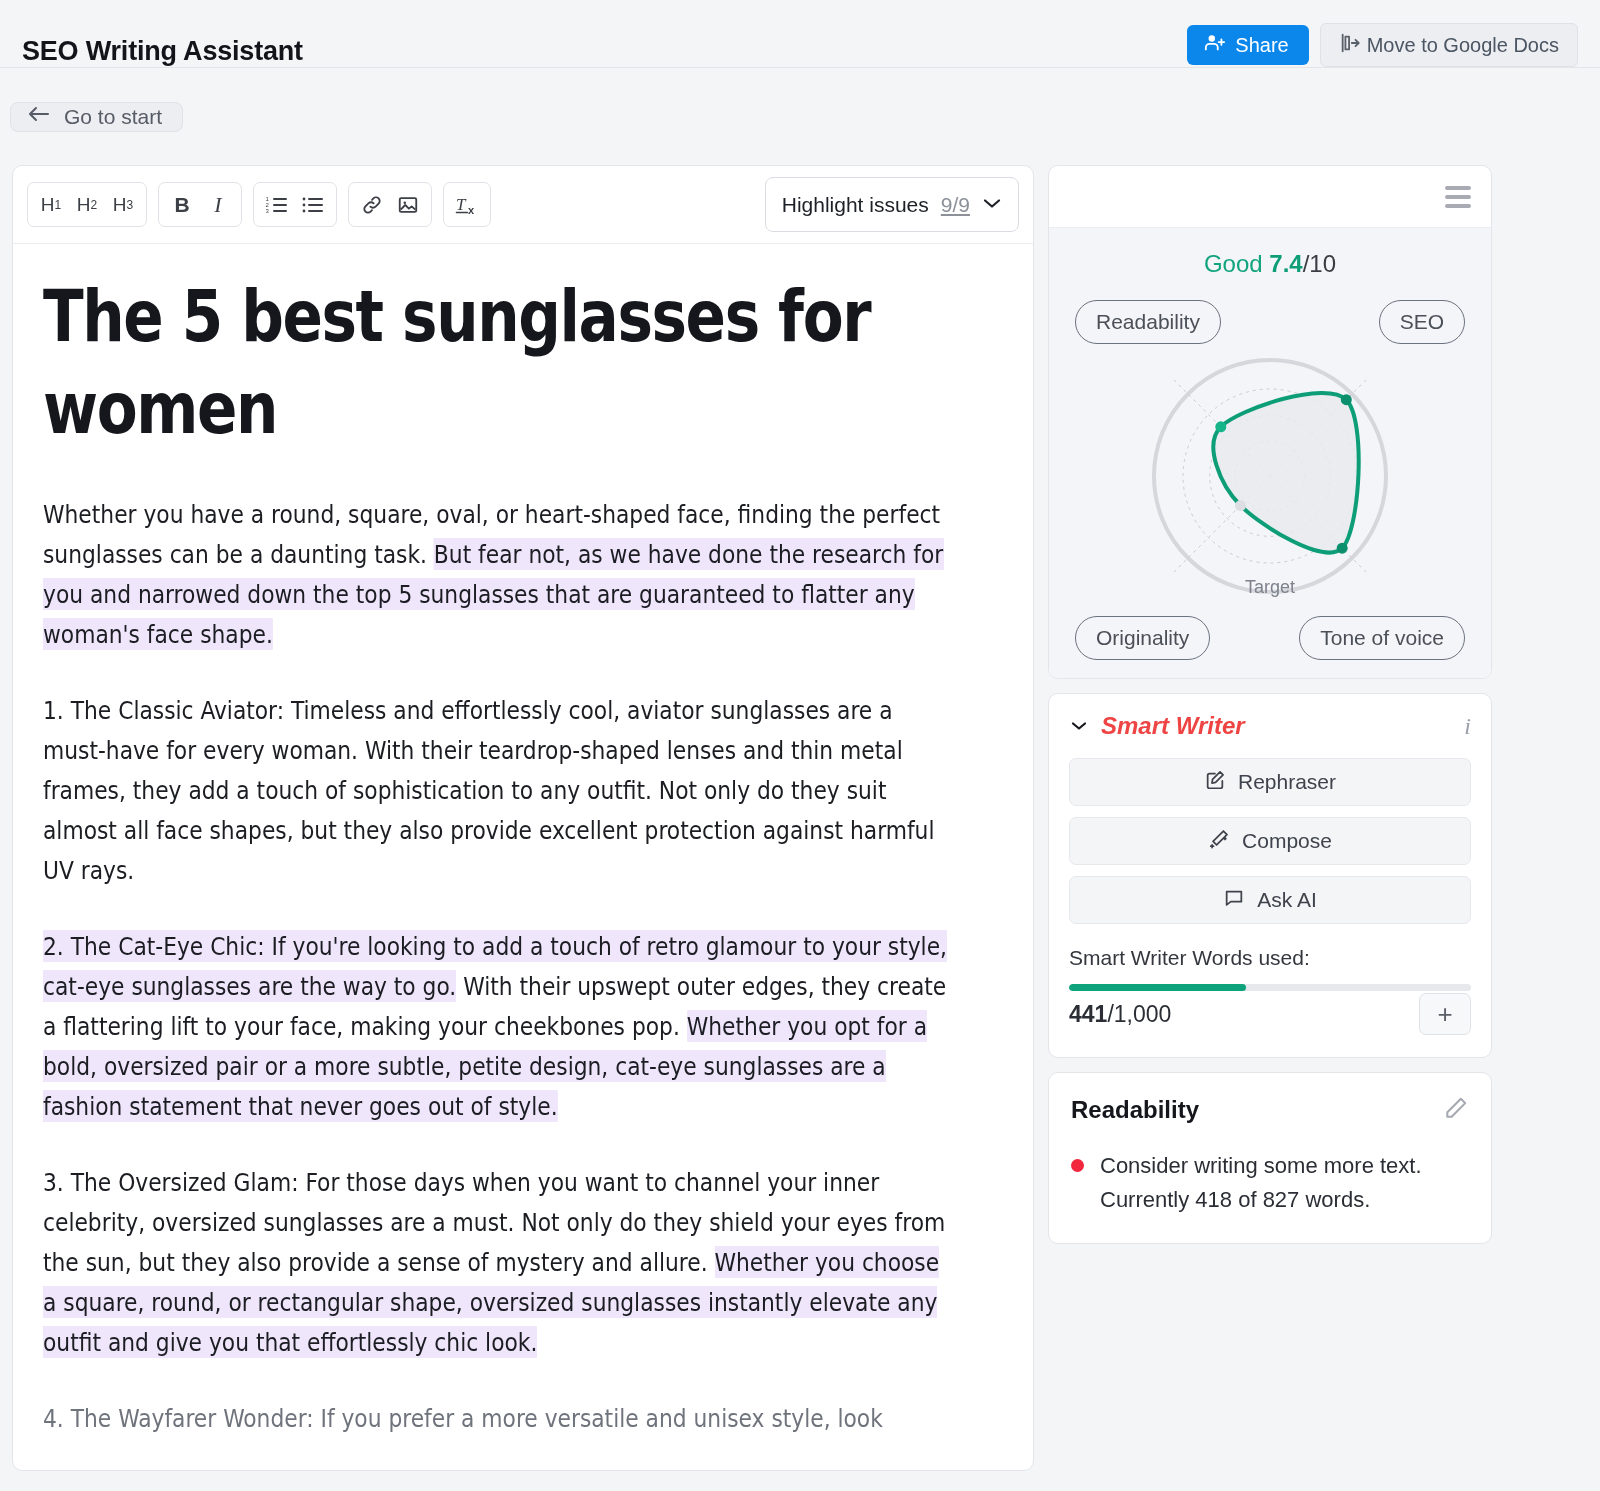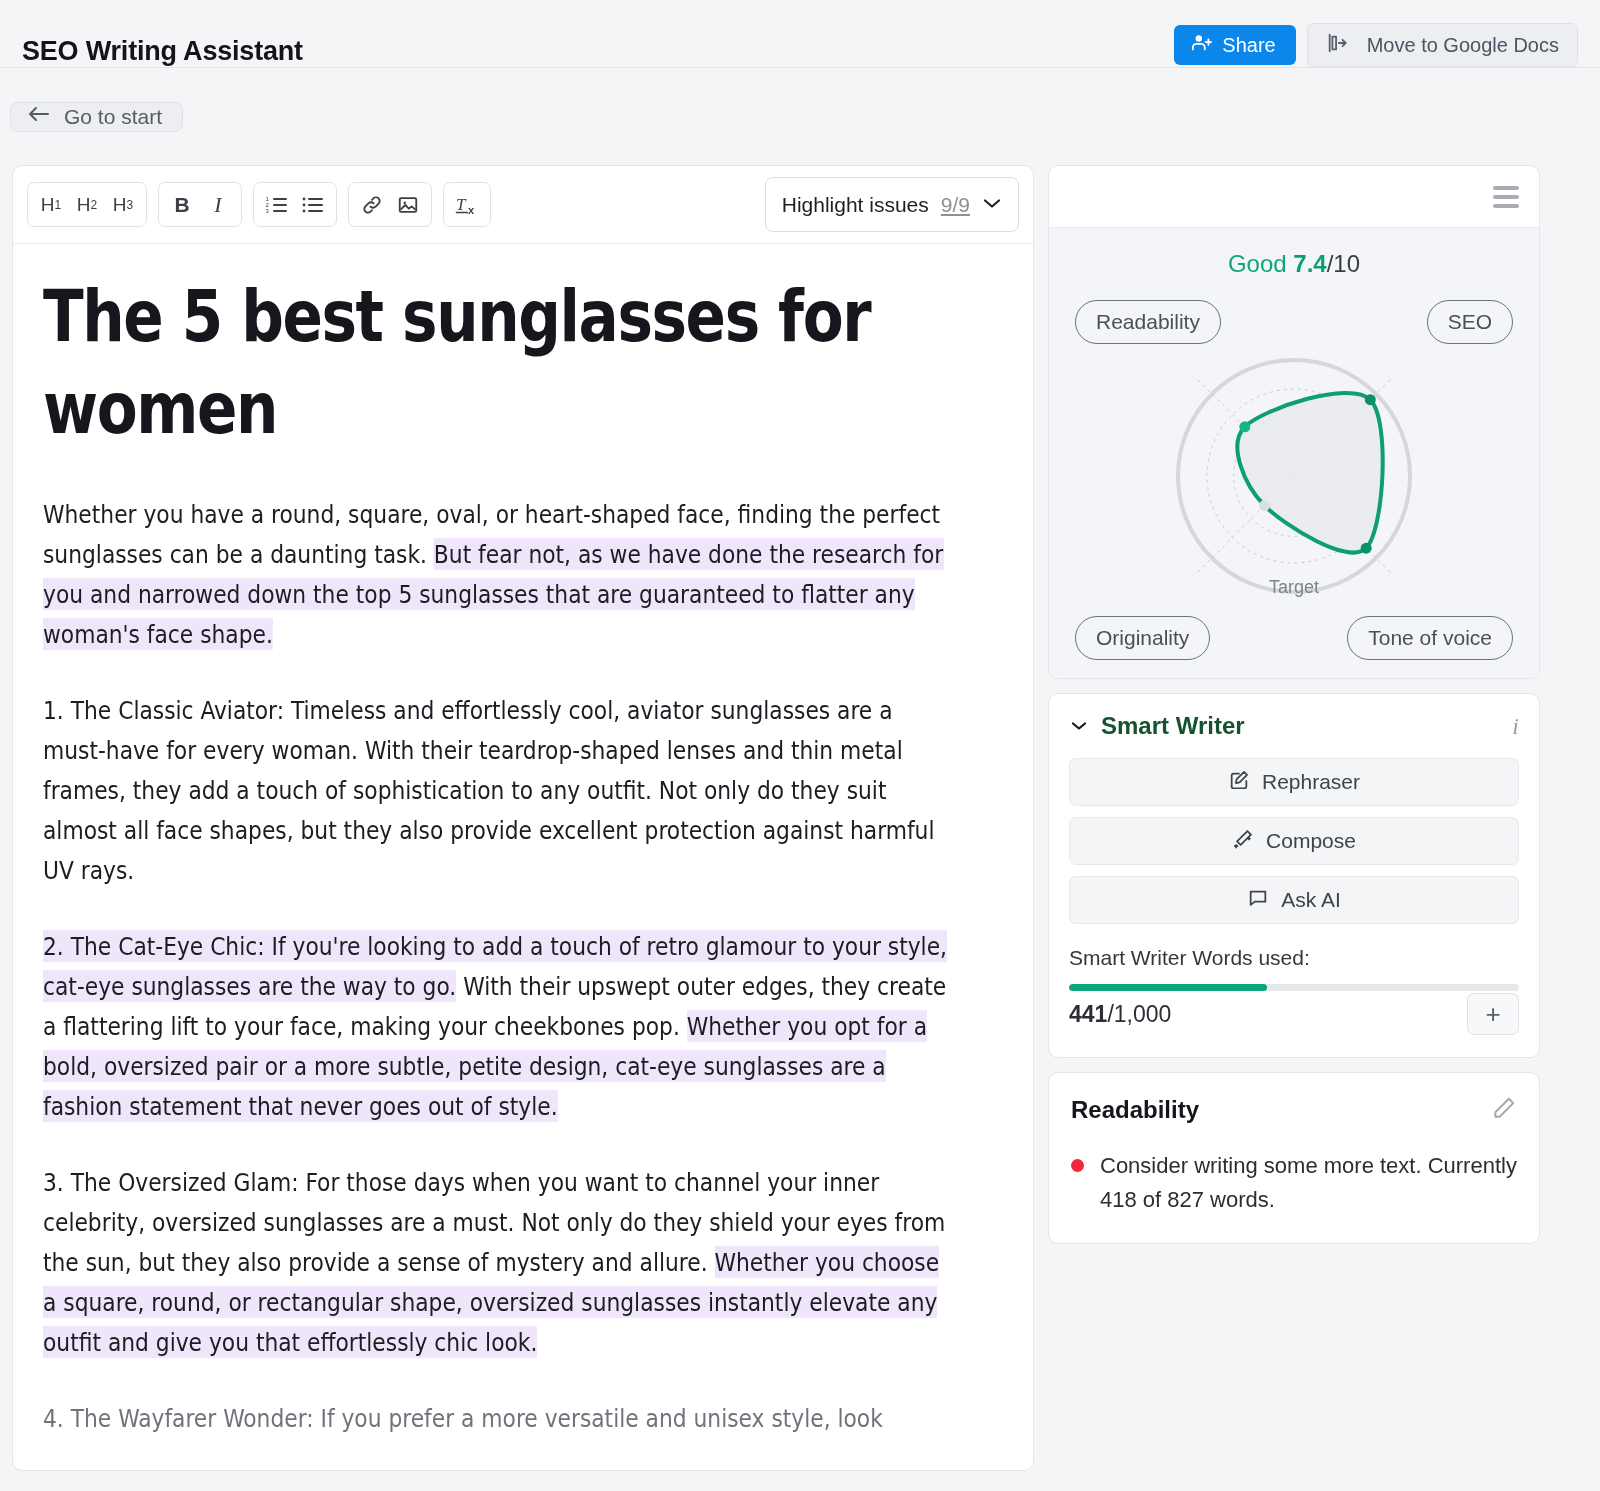--- a/index.html
+++ b/index.html
@@ -29,21 +29,21 @@
   }
   .btn-share {
     display: flex; align-items: center; gap: 9px;
     background: #0b87ec; color: #fff;
     border: none; border-radius: 6px;
     height: 40px; padding: 0 20px 0 17px;
     font-size: 20px; font-family: "Liberation Sans", sans-serif;
     cursor: pointer;
   }
   .btn-gdocs {
-    display: flex; align-items: center; gap: 19px;
+    display: flex; align-items: center; gap: 6px;
     background: #eceef1; color: #4b5563;
     border: 1px solid #dfe1e6; border-radius: 6px;
     height: 44px; padding: 0 18px;
     font-size: 20px; font-family: "Liberation Sans", sans-serif;
     cursor: pointer;
   }
 
   
   .subbar { height: 97px; display: flex; align-items: center; padding: 0 10px; }
   .btn-gostart {
@@ -112,21 +112,21 @@
   .doc p {
     font-family: "DejaVu Sans Condensed", "Liberation Sans Narrow", "Liberation Sans", sans-serif;
     font-size: 25.5px; line-height: 40px;
     color: #1b1d22; margin: 0 0 36px 0;
     transform: scaleX(0.95); transform-origin: left top;
   }
   .doc p.faded { color: #6f737c; margin-bottom: 0; }
   mark.hl { background: #f0e6fc; color: inherit; padding: 1px 0; border-radius: 1px; }
 
   
-  .side { width: 492px; display: flex; flex-direction: column; gap: 14px; }
+  .side { width: 444px; display: flex; flex-direction: column; gap: 14px; }
   .side-card {
     background: #fff; border: 1px solid #e3e5e9; border-radius: 10px;
   }
   .side-head {
     height: 62px; display: flex; align-items: center; justify-content: flex-end;
     padding: 0 20px; border-bottom: 1px solid #ebedf0;
   }
   .hamburger { display: flex; flex-direction: column; gap: 5px; cursor: pointer; }
   .hamburger i { display: block; width: 26px; height: 4px; background: #a9abb4; border-radius: 2px; }
 
@@ -155,21 +155,21 @@
   .radar-svg { position: absolute; left: 50%; top: 44px; transform: translateX(-50%); }
   .target-lbl {
     position: absolute; left: 50%; transform: translateX(-50%);
     bottom: 62px; font-size: 18px; color: #7d828c;
   }
 
   
   .sw-card { padding: 18px 20px 22px 20px; }
   .sw-head { display: flex; align-items: center; gap: 12px; margin-bottom: 18px; }
   .chev { width: 20px; height: 20px; color: #15171c; }
-  .sw-title { font-size: 24px; font-weight: bold; color: #14532d; }
+  .sw-title { font-size: 24px; font-weight: bold; color: #ef4444; font-style: italic; }
   .info-i {
     margin-left: auto; color: #9aa0ab; font-size: 24px;
     font-family: "Liberation Serif", serif; font-style: italic; cursor: pointer;
     line-height: 1;
   }
   .sw-btn {
     width: 100%; height: 48px; margin-bottom: 11px;
     display: flex; align-items: center; justify-content: center; gap: 12px;
     background: #f4f5f7; border: 1px solid #e6e8ec; border-radius: 7px;
     color: #3e434c; font-size: 21px; cursor: pointer;

